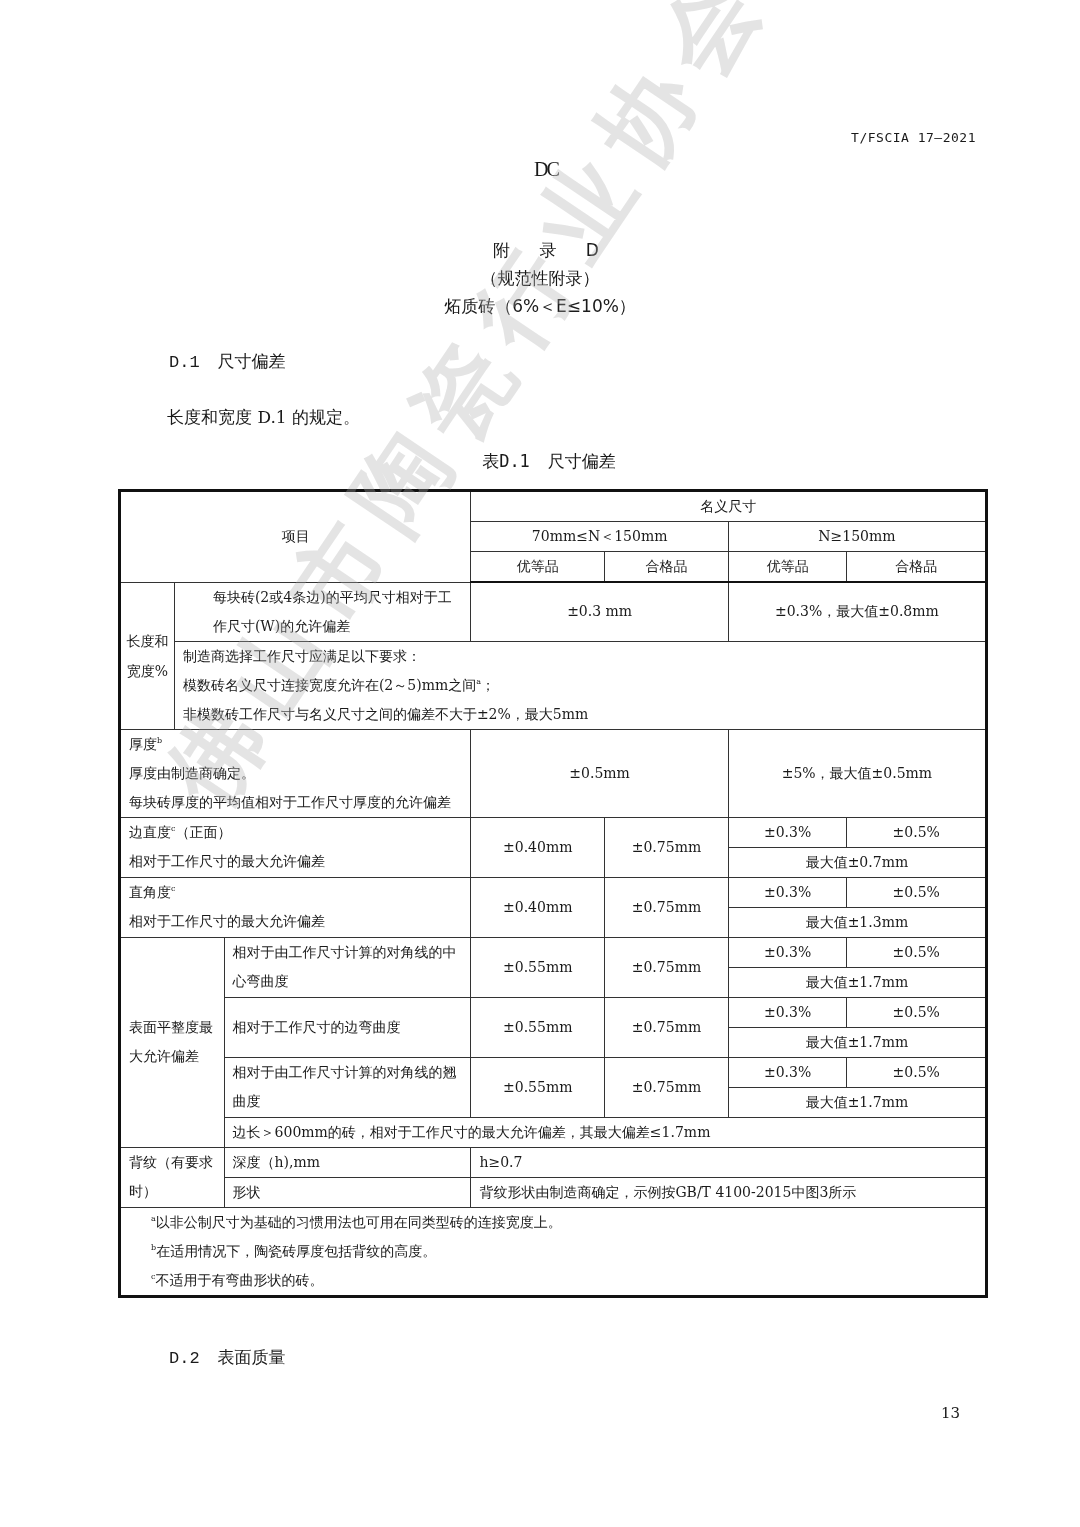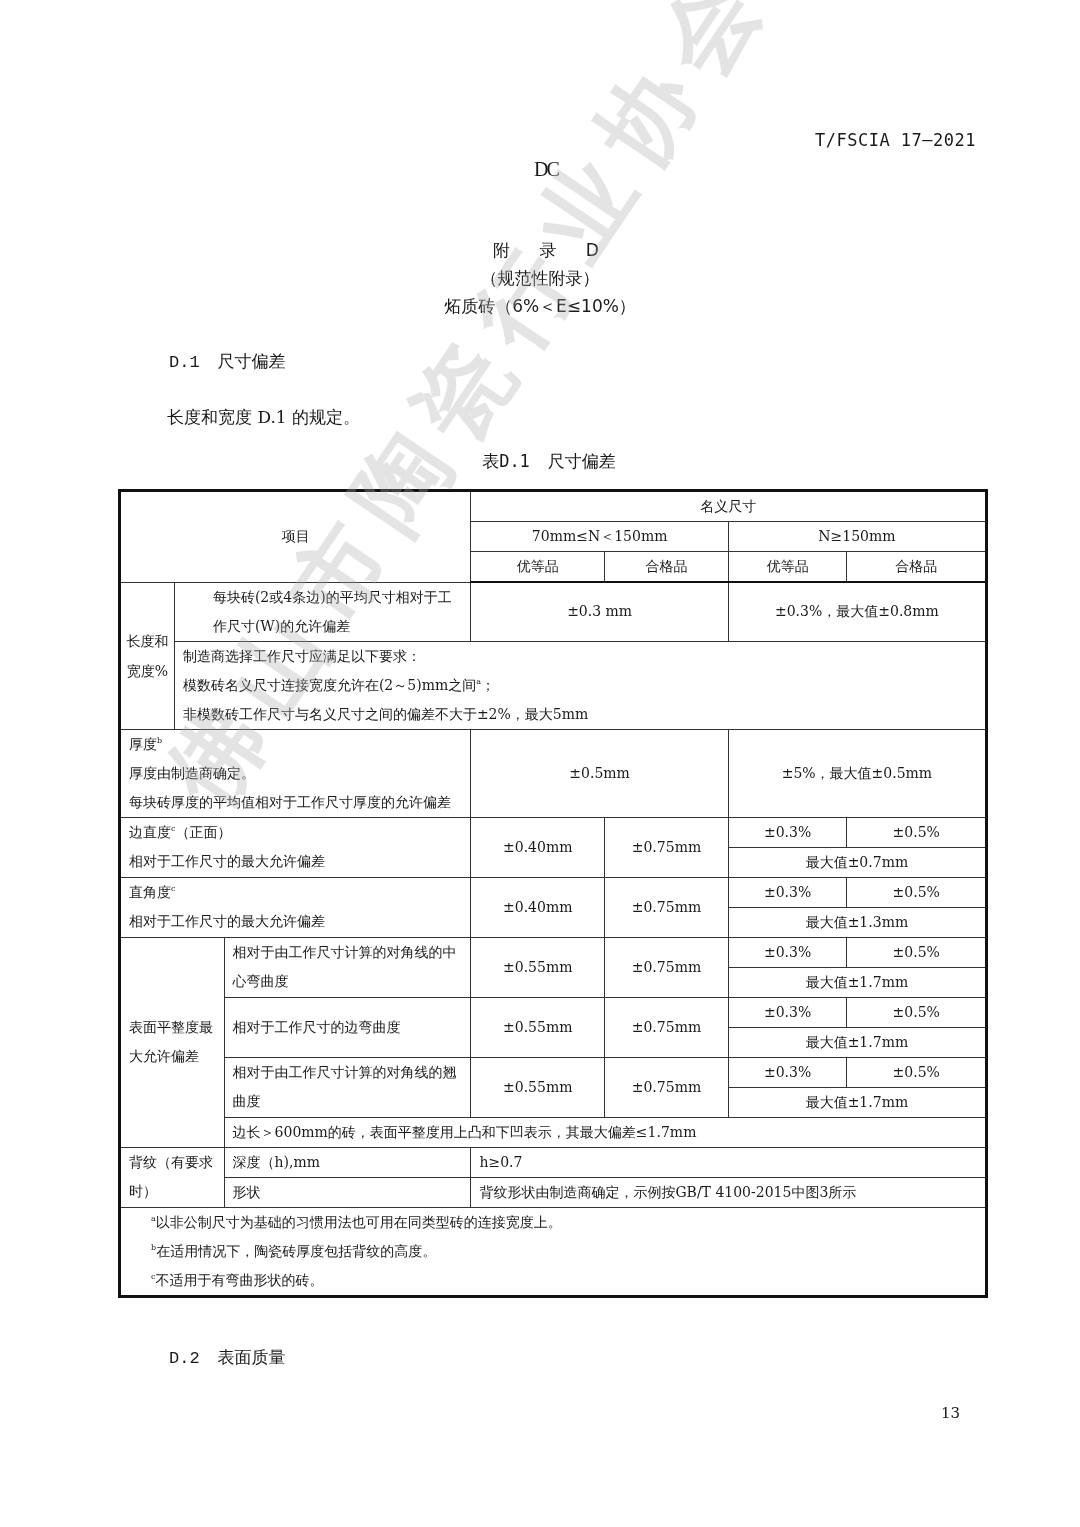--- a/index.html
+++ b/index.html
@@ -1,19 +1,19 @@
 <!DOCTYPE html>
 <html><head>
 <meta charset="utf-8">
 <style>
   * { box-sizing: border-box; margin: 0; padding: 0; }
   html, body { width: 1080px; height: 1527px; background: #fff; }
   body { position: relative; font-family: "DejaVu Serif", "Liberation Serif", serif; color: #1a1a1a; overflow: hidden; }
 
-  .std-code { position: absolute; right: 104px; top: 130px; font-family: "DejaVu Sans Mono", "Liberation Mono", monospace; font-size: 17px; letter-spacing: 0.5px; }
+  .std-code { position: absolute; right: 104px; top: 130px; font-family: "DejaVu Sans Mono", "Liberation Mono", monospace; font-size: 13px; letter-spacing: 0.5px; }
   .dc { position: absolute; left: 12px; right: 0; top: 158px; text-align: center; font-family: "Liberation Serif", serif; font-size: 20px; letter-spacing: -2px; }
 
   .appendix-head { position: absolute; left: 0; right: 0; top: 236px; text-align: center; font-family: "DejaVu Sans", sans-serif; }
   .appendix-head div { font-size: 17px; line-height: 28px; }
   .appendix-head .a1 { letter-spacing: 12px; padding-left: 24px; }
 
   .sec { position: absolute; left: 128px; font-family: "DejaVu Sans", sans-serif; font-size: 17px; }
   .sec .num { font-family: Liberation Mono, monospace; margin-right: 18px; margin-left: 41px; }
   .sec1 { top: 350px; }
   .sec2 { top: 1346px; }
@@ -161,21 +161,21 @@
     <td class="l" rowspan="2">相对于由工作尺寸计算的对角线的翘曲度</td>
     <td class="c" rowspan="2">±0.55mm</td>
     <td class="c" rowspan="2">±0.75mm</td>
     <td class="c">±0.3%</td>
     <td class="c">±0.5%</td>
   </tr>
   <tr>
     <td class="c" colspan="2">最大值±1.7mm</td>
   </tr>
   <tr>
-    <td class="l" colspan="5">边长＞600mm的砖，表面平整度用上凸和下凹表示，其最大偏差≤1.7mm</td>
+    <td class="l" colspan="5">边长＞600mm的砖，相对于工作尺寸的最大允许偏差，其最大偏差≤1.7mm</td>
   </tr>
 
   <tr>
     <td class="l" colspan="2" rowspan="2">背纹（有要求时）</td>
     <td class="l">深度（h),mm</td>
     <td class="l" colspan="4">h≥0.7</td>
   </tr>
   <tr>
     <td class="l">形状</td>
     <td class="l" colspan="4">背纹形状由制造商确定，示例按GB/T 4100-2015中图3所示</td>

